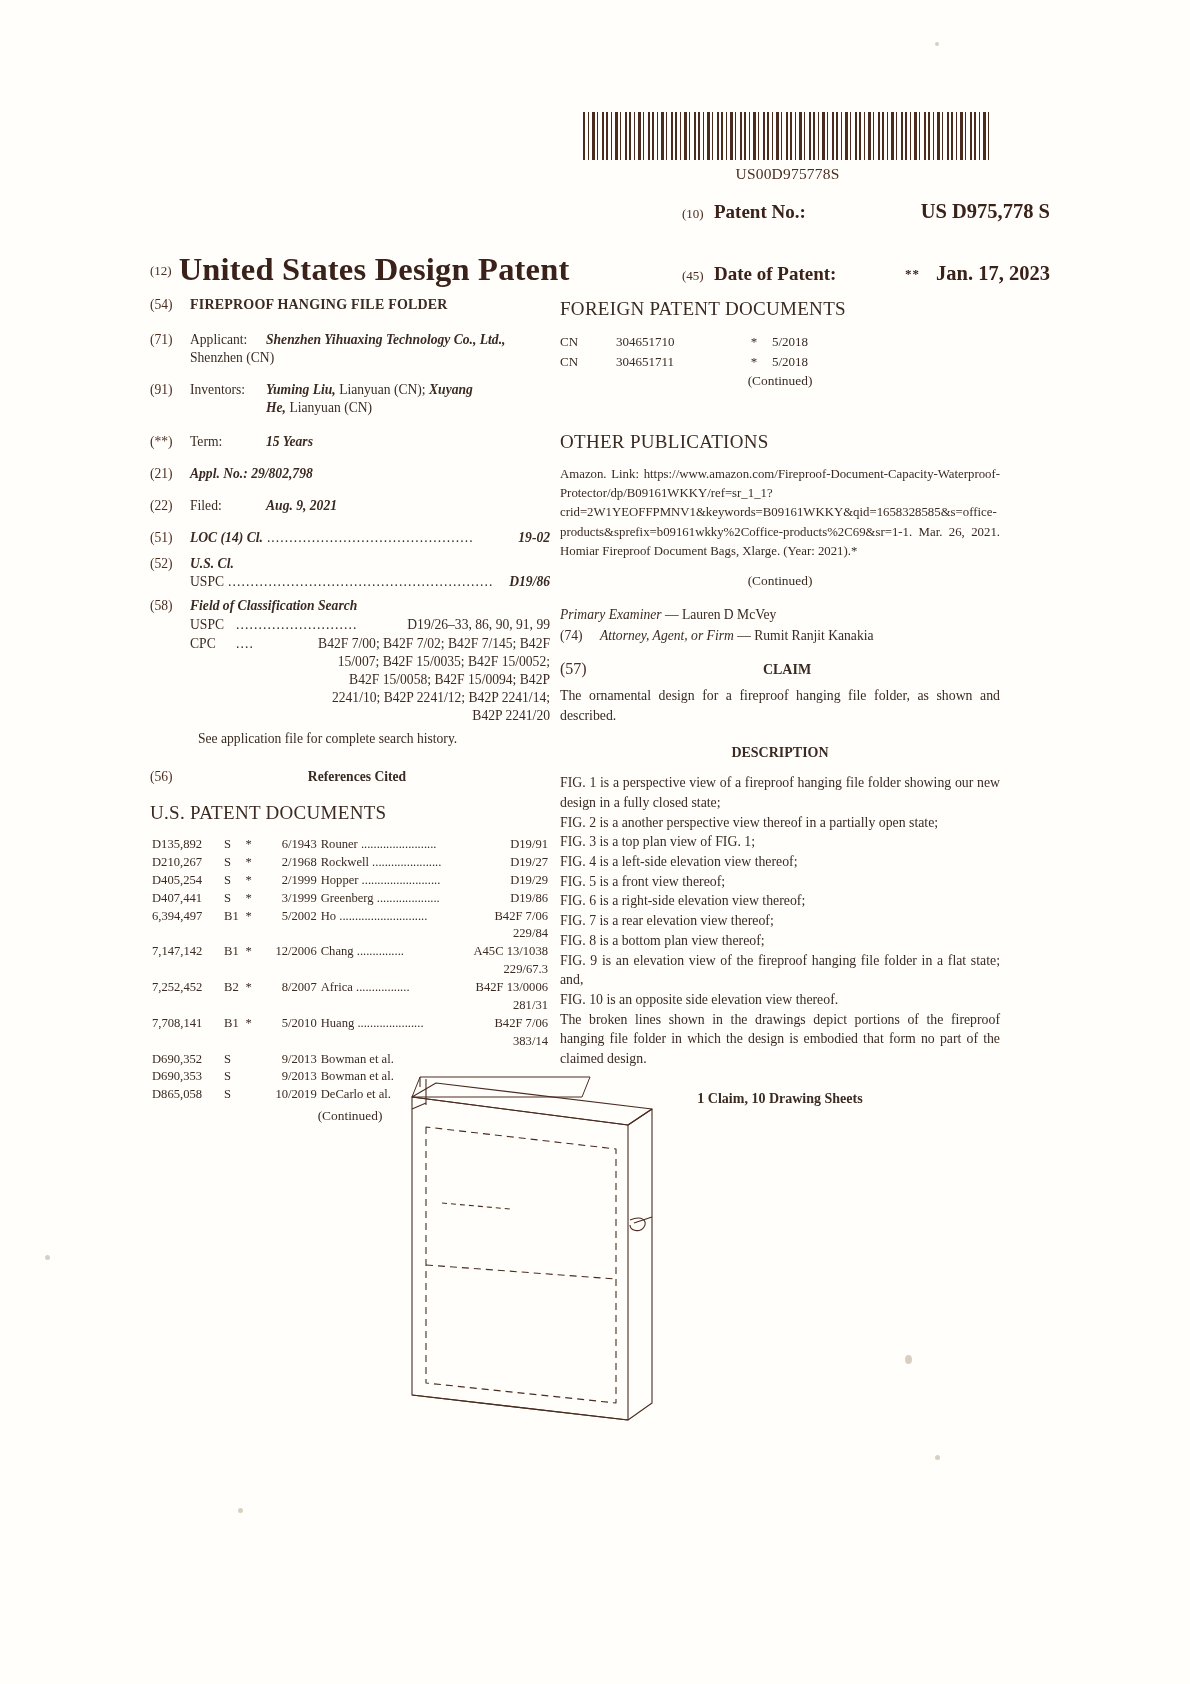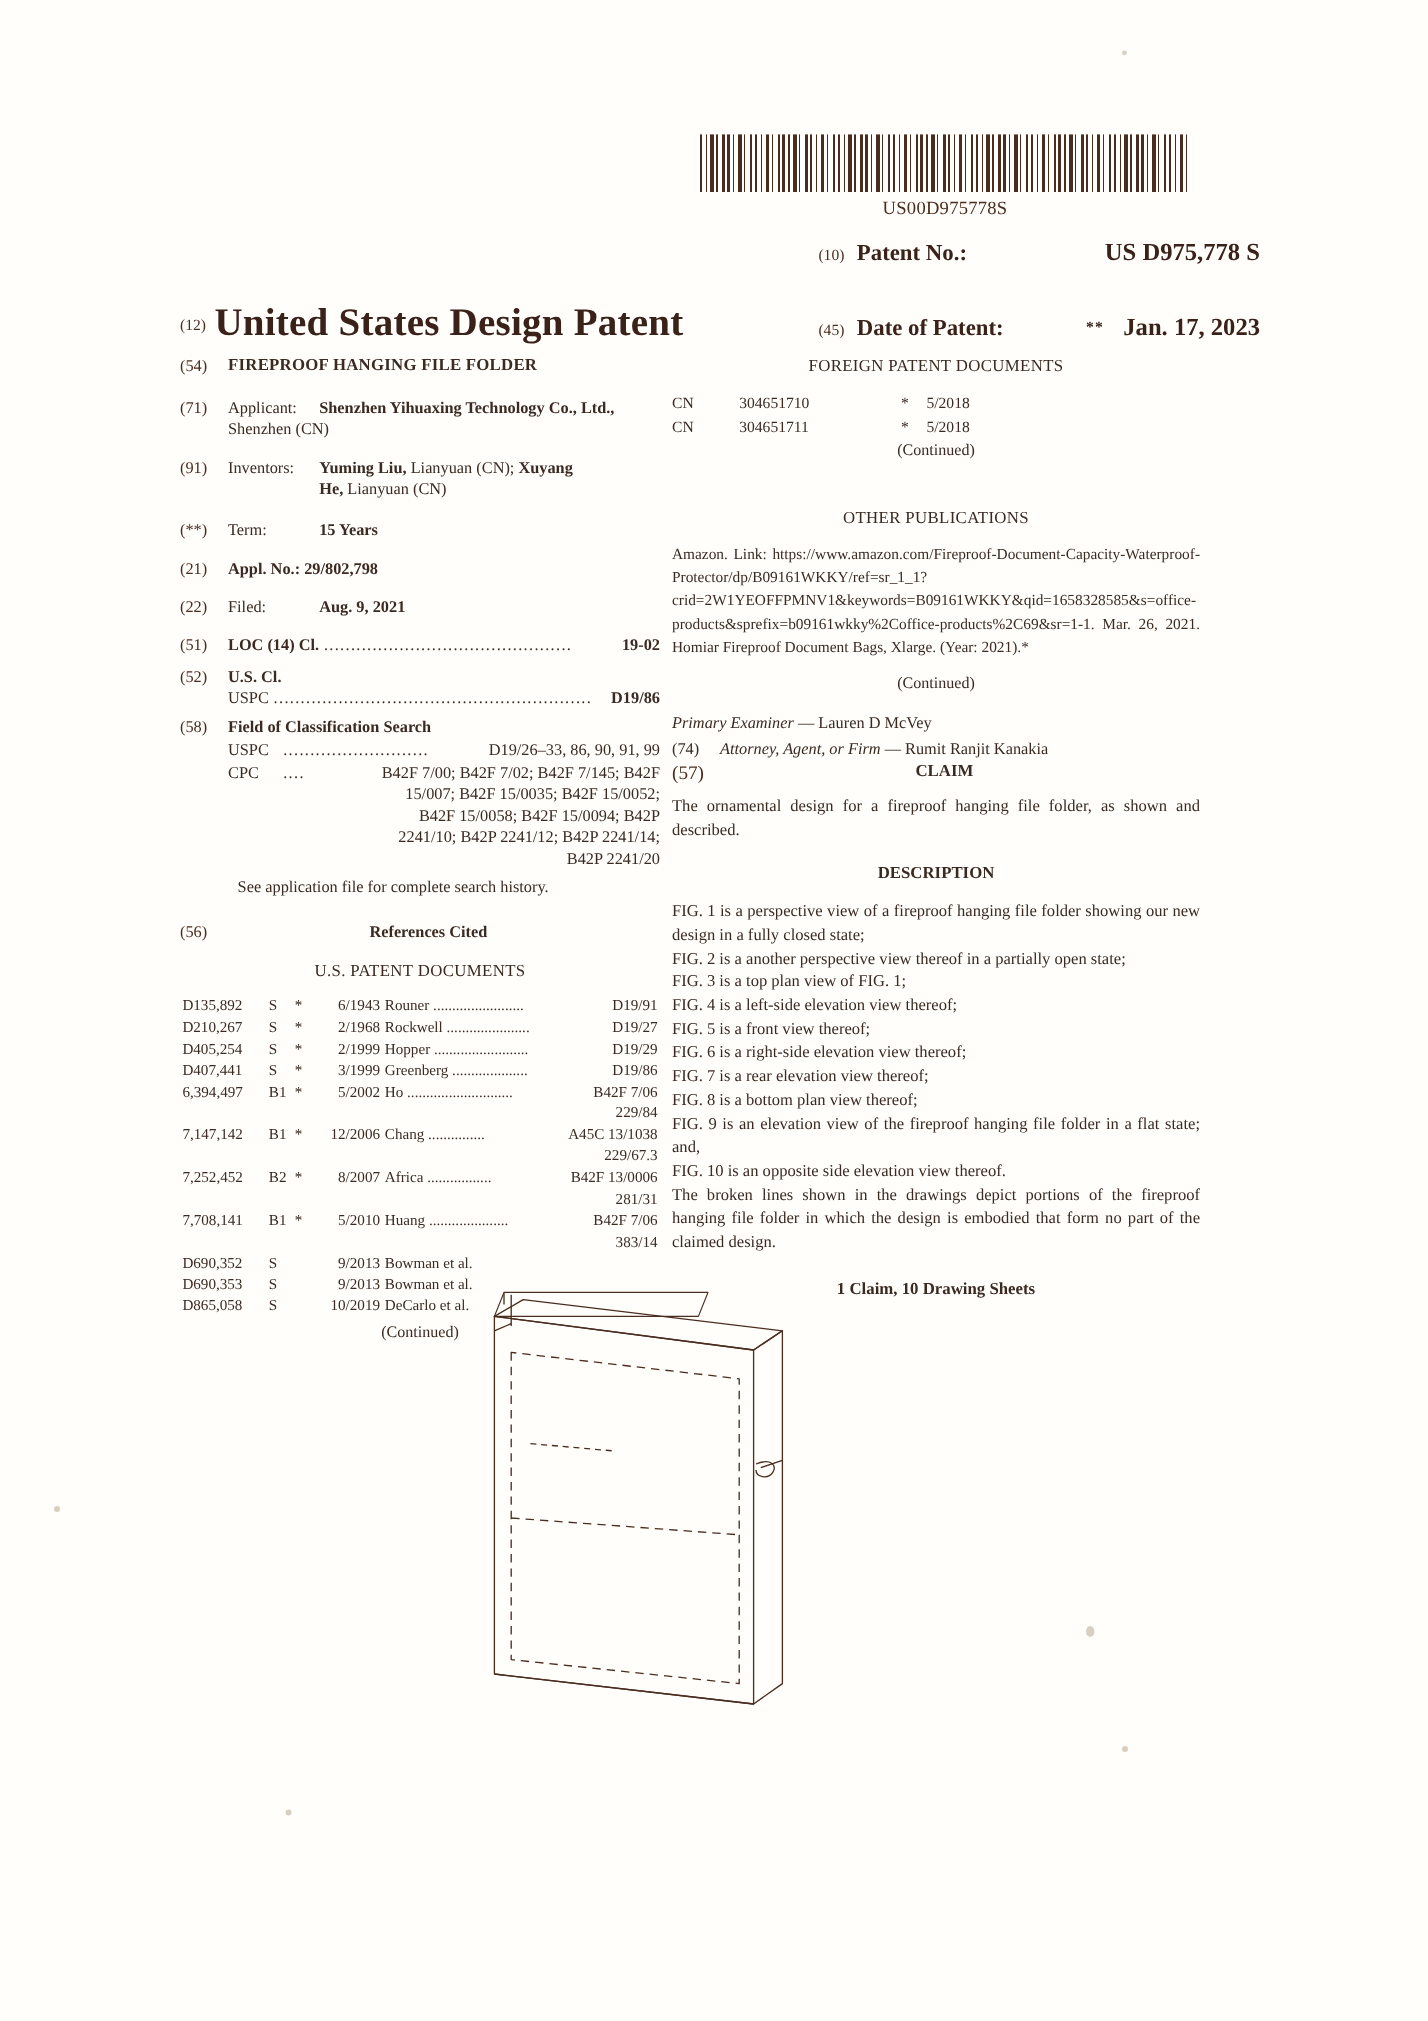--- a/index.html
+++ b/index.html
@@ -49,30 +49,30 @@
   .mh-surname { font-size:18.5px; font-weight:bold; margin-top:4px; margin-left:39px; }
   .stars { font-size:13px; letter-spacing:1px; margin-right:16px; position:relative; top:-2px;}
 
   
   .col-left { position:absolute; left:150px; top:296px; width:400px; }
   .col-right { position:absolute; left:560px; top:296px; width:440px; }
 
   .frow { display:flex; font-size:13.6px; line-height:1.33; margin-bottom:11px; }
   .fnum { width:40px; flex:0 0 40px; color:#4a2c20; }
   .fbody { flex:1 1 auto; }
-  .b { font-weight:bold; }
+  .b { font-weight:bold;font-style:italic; }
   .title-54 { font-weight:bold; font-size:14px; letter-spacing:0.2px; }
 
   .dots { letter-spacing:1.1px; }
 
   .fos-lines { margin-top:1px; }
   .fos-line { display:flex; }
   .fos-lab { width:46px; flex:0 0 46px; }
   .ind-right { text-align:right; }
-  .sec-sub { text-align:center; font-size:14px; letter-spacing:0.3px; margin:0 0 12px; }
+  .sec-sub { font-size:19px; letter-spacing:0.3px; margin:0 0 12px; }
 
   
   table.refs { border-collapse:collapse; font-size:12.6px; width:100%; }
   table.refs td { padding:0 2px; vertical-align:top; line-height:1.42; white-space:nowrap; }
   td.rf-pat { width:68px; }
   td.rf-kind { width:14px; text-align:left; }
   td.rf-star { width:12px; text-align:center; }
   td.rf-date { width:58px; text-align:right; padding-right:8px; }
   td.rf-name { }
   td.rf-cls { text-align:right; }
@@ -80,21 +80,21 @@
 
   
   .fpd-line { display:flex; font-size:13px; line-height:1.5; }
   .fpd-cc { width:56px; }
   .fpd-no { width:120px; }
   .fpd-star { width:36px; text-align:center; }
   .fpd-date { width:70px; }
   .op-block { font-size:12.8px; line-height:1.5; text-align:justify; margin-top:10px; }
   .examiner { font-size:13.6px; margin-top:18px; }
   .it { font-style:italic; }
-  .claim-row { display:flex; margin-top:4px; }
+  .claim-row { display:flex; margin-top:16px;align-items:flex-end; }
   .claim-row .fnum { width:40px; flex:0 0 40px; }
   .claim-txt { font-size:13.8px; line-height:1.42; text-align:justify; }
   .desc-head { text-align:center; font-weight:bold; font-size:14px; margin:20px 0 12px; }
   .desc-body { font-size:13.8px; line-height:1.43; text-align:justify; }
   .desc-body p { margin:0; }
   .claims-count { text-align:center; font-weight:bold; font-size:14px; margin-top:22px; }
 
   
   .drawing { position:absolute; left:390px; top:1065px; width:330px; height:380px; }
   .spot { position:absolute; background:#cbbfae; border-radius:50%; opacity:.75; }

